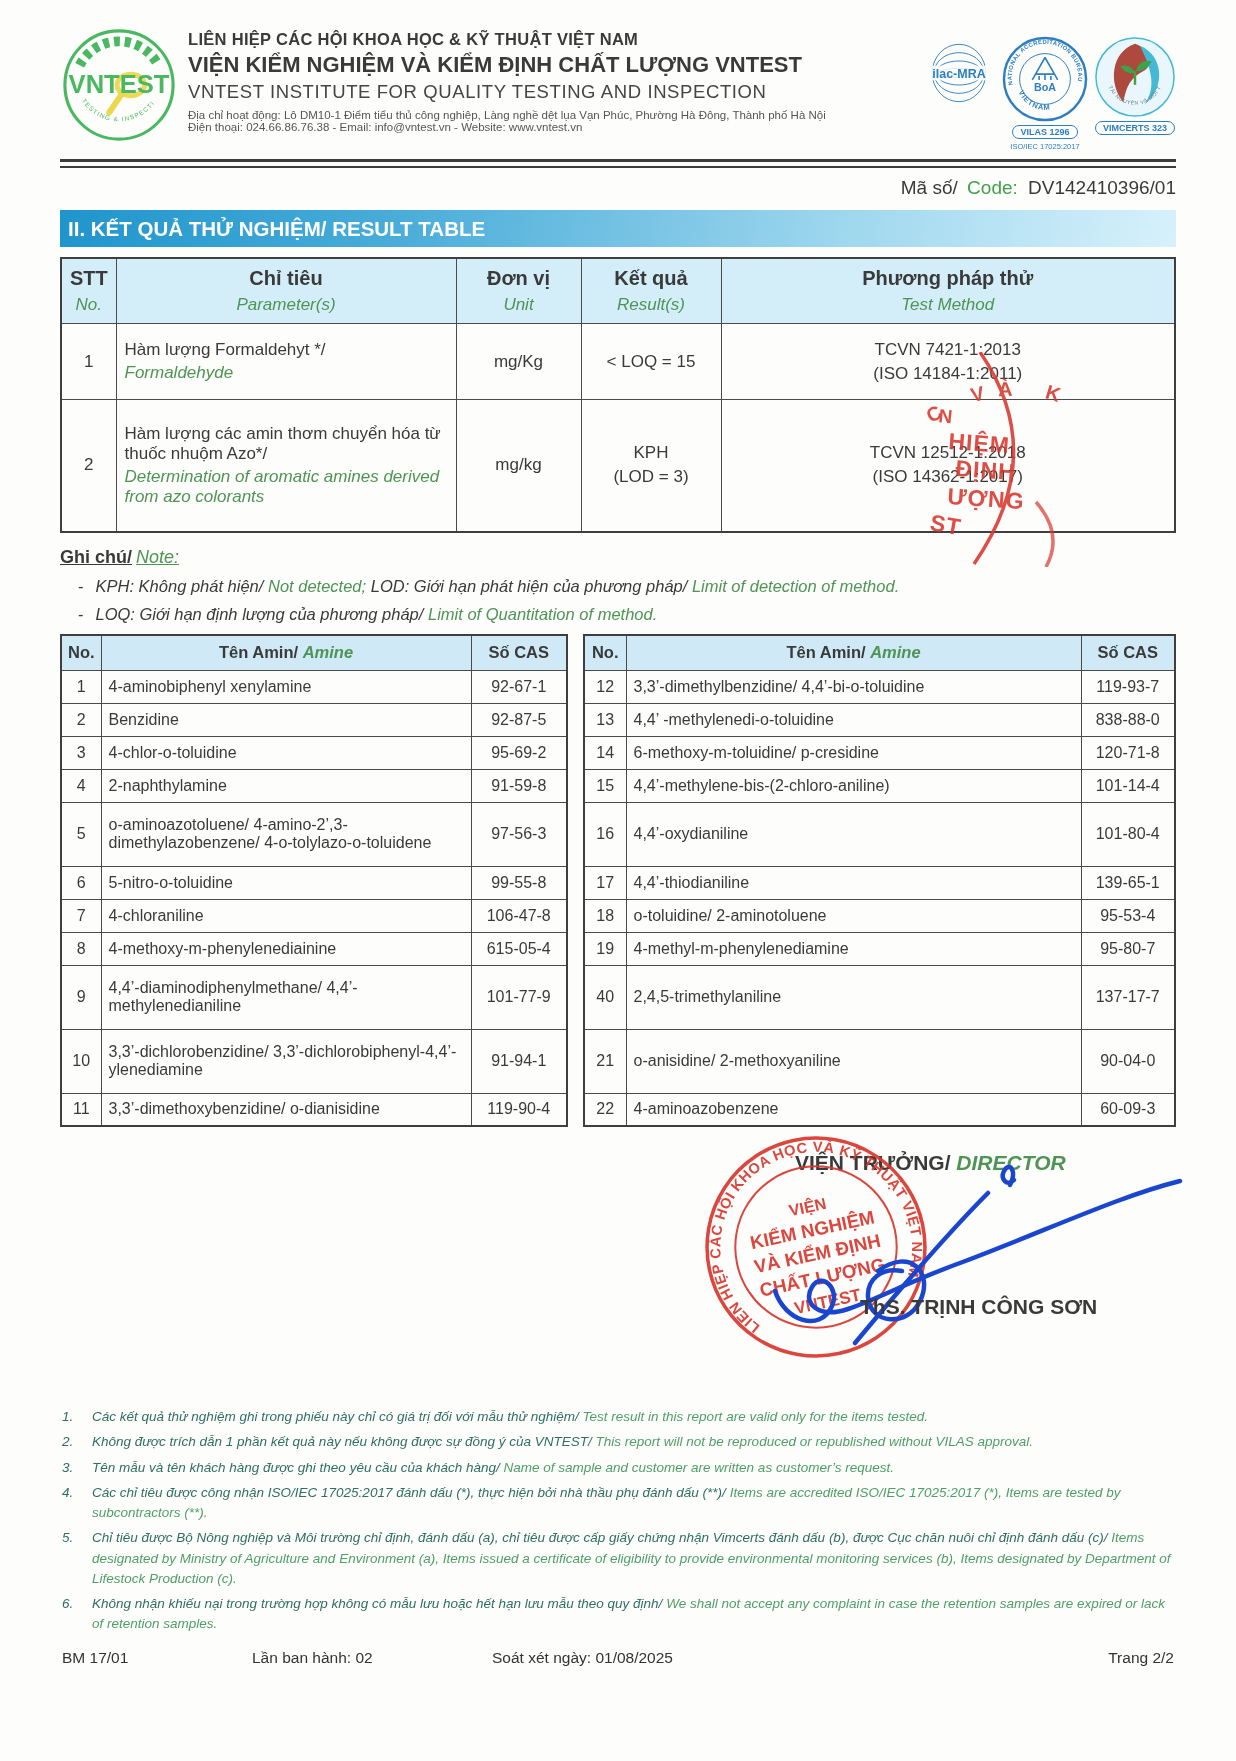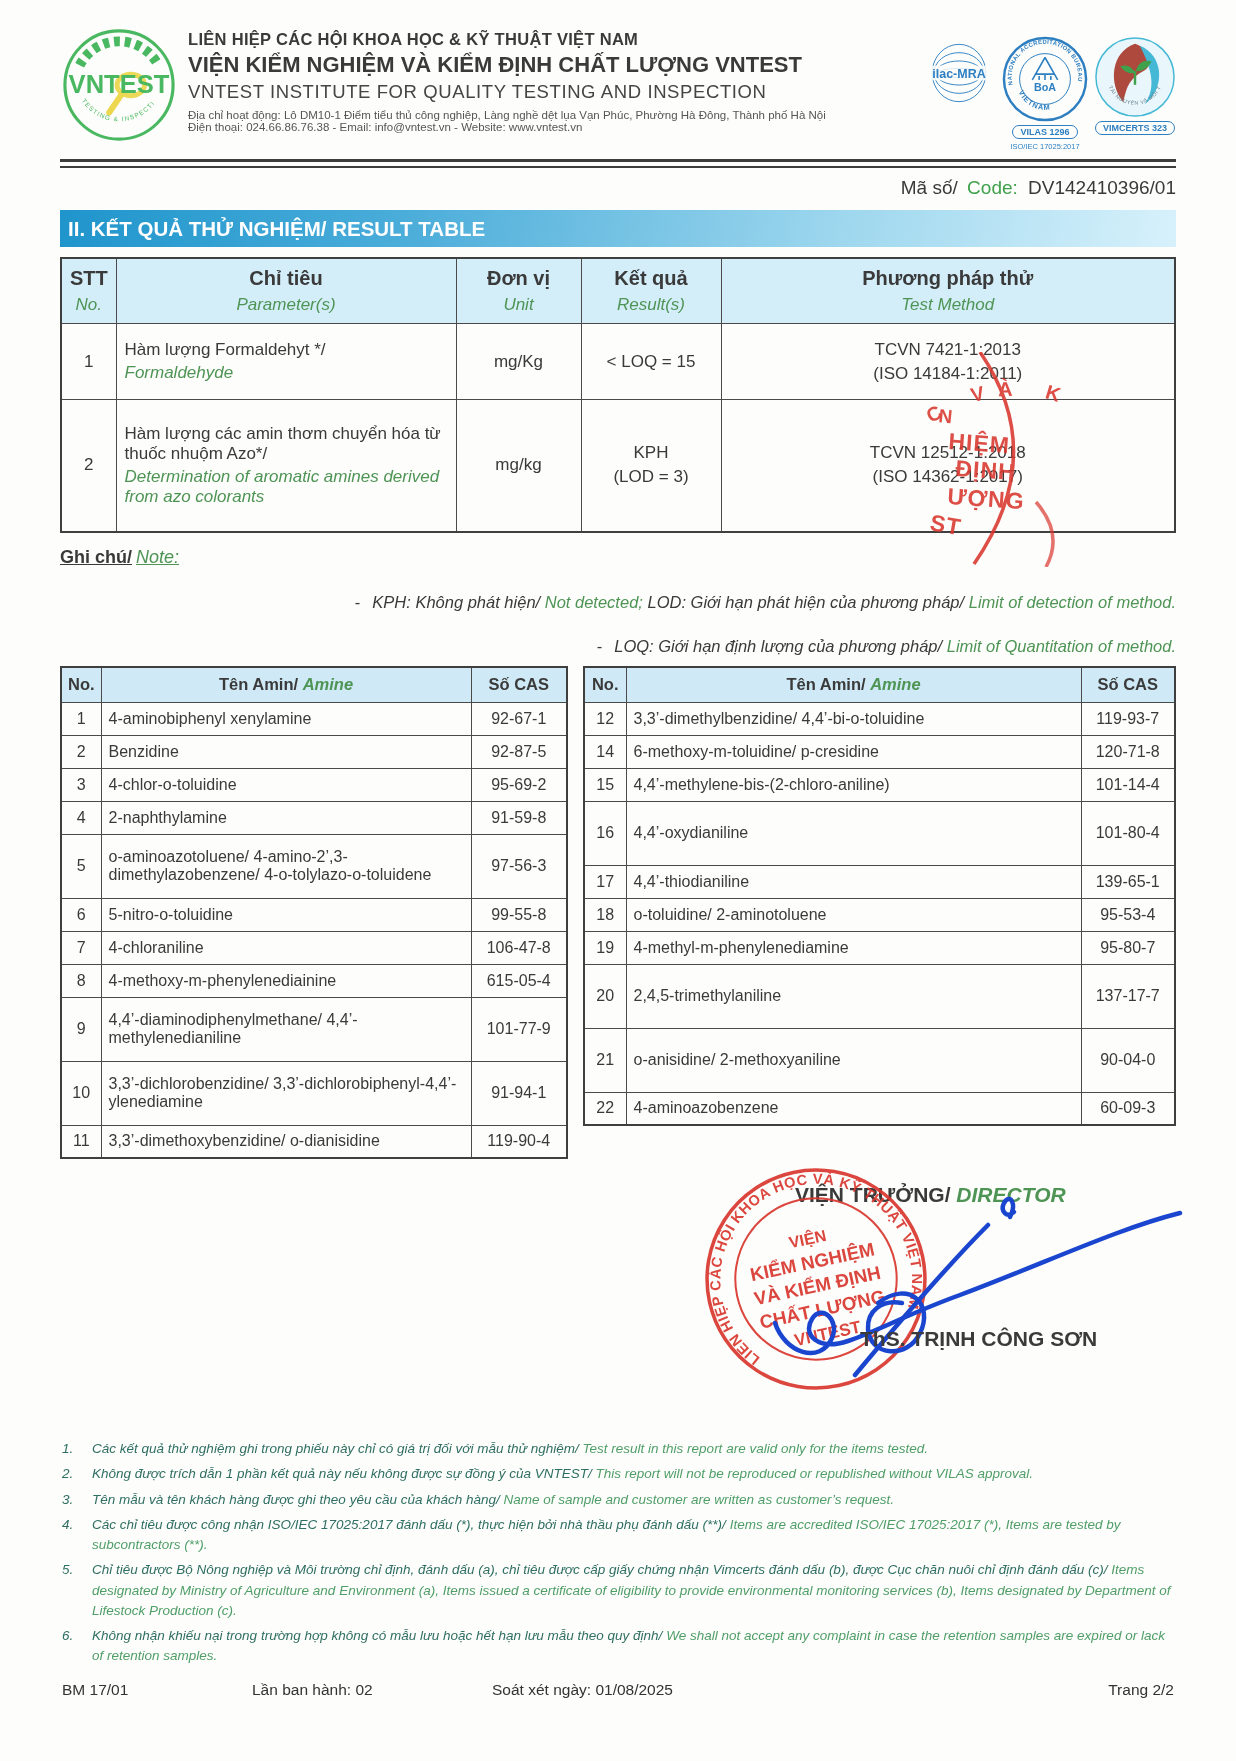--- a/index.html
+++ b/index.html
@@ -49,21 +49,21 @@
   .stamp-fragment{position:absolute;right:-42px;top:95px;width:300px;height:215px;opacity:.88;pointer-events:none;}
   .frag-arc{fill:none;stroke:#d9372e;stroke-width:3.5;}
   .frag-ring{fill:#d9372e;font-weight:bold;font-size:20px;letter-spacing:13px;}
   .frag-word{fill:#d9372e;font-weight:bold;font-size:19px;}
   .frag-word.big{font-size:23px;letter-spacing:1px;}
 
   
   .notes-sec{margin-top:14px;font-size:16.5px;}
   .nh-vn{font-weight:bold;text-decoration:underline;font-size:18px;}
   .nh-en{color:#4e9455;font-style:italic;text-decoration:underline;font-size:18px;margin-left:4px;}
-  .note-line{font-style:italic;margin-top:25px;padding-left:18px;text-align:right;}
+  .note-line{font-style:italic;margin-top:9px;padding-left:18px;}
   .dash{margin-right:12px;font-style:normal;}
   .nvn{color:#3a3a3a;} .nen{color:#4e9455;}
 
   .amine-title{text-align:center;margin-top:16px;font-size:17px;font-weight:bold;line-height:1.6;padding:0 40px;}
   .at-en{color:#4e9455;font-style:italic;}
 
   
   .amine-wrap{display:flex;gap:15px;margin-top:10px;align-items:flex-start;}
   table.amine{border-collapse:collapse;table-layout:fixed;border:2px solid #3f3f3f;font-size:16px;}
   #amine-left{width:508px;} #amine-right{width:593px;}
@@ -371,20 +371,25 @@
           <th>Số CAS</th>
         </tr>
       </thead>
       <tbody>
           <tr>
             <td>12</td>
             <td>3,3’-dimethylbenzidine/ 4,4’-bi-o-toluidine</td>
             <td>119-93-7</td>
           </tr>
           <tr>
+            <td>13</td>
+            <td>4,4’ -methylenedi-o-toluidine</td>
+            <td>838-88-0</td>
+          </tr>
+          <tr>
             <td>14</td>
             <td>6-methoxy-m-toluidine/ p-cresidine</td>
             <td>120-71-8</td>
           </tr>
           <tr>
             <td>15</td>
             <td>4,4’-methylene-bis-(2-chloro-aniline)</td>
             <td>101-14-4</td>
           </tr>
           <tr class="tall">
@@ -401,21 +406,21 @@
             <td>18</td>
             <td>o-toluidine/ 2-aminotoluene</td>
             <td>95-53-4</td>
           </tr>
           <tr>
             <td>19</td>
             <td>4-methyl-m-phenylenediamine</td>
             <td>95-80-7</td>
           </tr>
           <tr class="tall">
-            <td>20</td>
+            <td>40</td>
             <td>2,4,5-trimethylaniline</td>
             <td>137-17-7</td>
           </tr>
           <tr class="tall">
             <td>21</td>
             <td>o-anisidine/ 2-methoxyaniline</td>
             <td>90-04-0</td>
           </tr>
           <tr>
             <td>22</td>

